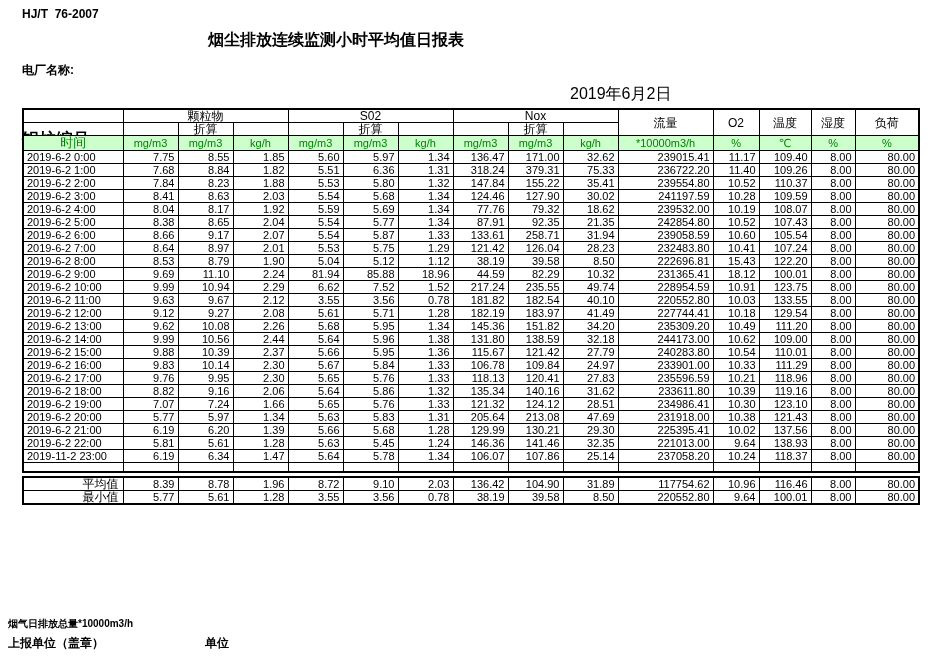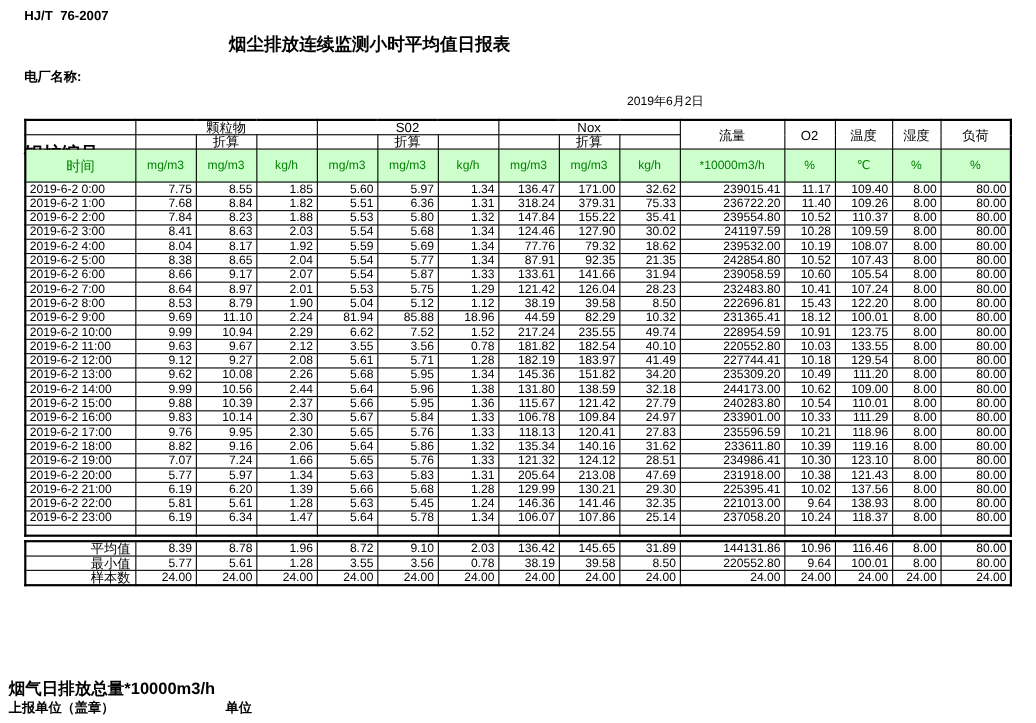--- a/index.html
+++ b/index.html
@@ -6,38 +6,38 @@
   html,body { margin:0; padding:0; }
   body {
     width: 942px; height: 657px; background: #ffffff; position: relative;
     font-family: "Liberation Sans", "DejaVu Sans", sans-serif; color:#000;
   }
   .abs { position:absolute; white-space:pre; }
   .std   { left:22px;  top:7px;  font-size:12px; font-weight:bold; }
   .title { left:208px; top:30px; font-size:16px; font-weight:bold; }
   .plant { left:22px;  top:62px; font-size:12px; font-weight:bold; }
   .boiler{ left:22px;  top:82px; font-size:17px; font-weight:bold;margin-top:46px; }
-  .date  { left:570px; top:84px; font-size:11px; }
-  .f1 { left:8px;   top:617px; font-size:15px; font-weight:bold; }
+  .date  { left:570px; top:84px; font-size:16px; }
+  .f1 { left:8px;   top:617px; font-size:10px; font-weight:bold; }
   .f2 { left:8px;   top:635px; font-size:12px; font-weight:bold; }
   .f3 { left:205px; top:635px; font-size:12px; font-weight:bold; }
 
   .tablewrap { position:absolute; left:22px; top:108px; }
   table { border-collapse:collapse; table-layout:fixed; width:896px; border:2px solid var(--border,#000); }
   td {
     border:1px solid var(--border,#000);
     padding:0 3px; font-size:11px; height:13px; line-height:12px;
     white-space:nowrap; overflow:visible;
   }
   thead td { height:13px; }
   .ghead { text-align:center; font-size:12px; }
   .unit-row td {
     background: var(--header-bg,#ccffcc);
     color: var(--header-text,#007f00);
-    text-align:center; height:30px; font-size:11px;
+    text-align:center; height:15px; font-size:11px;
   }
   .unit-row .time-head { font-size:13px; }
   .num-cell  { text-align:right; }
   .time-cell { text-align:left; padding-right:5px; }
   .spacer-row td { height:9px; }
   .sum-table { margin-top:3px; }
   .sum-label { position:relative; }
   .sum-label span {
     position:absolute; right:4px; top:50%; transform:translateY(-50%);
     white-space:nowrap; font-size:12px;
@@ -218,21 +218,21 @@
         </tr>
         <tr>
           <td class="time-cell">2019-6-2 6:00</td>
           <td class="num-cell">8.66</td>
           <td class="num-cell">9.17</td>
           <td class="num-cell">2.07</td>
           <td class="num-cell">5.54</td>
           <td class="num-cell">5.87</td>
           <td class="num-cell">1.33</td>
           <td class="num-cell">133.61</td>
-          <td class="num-cell">141.66</td>
+          <td class="num-cell">258.71</td>
           <td class="num-cell">31.94</td>
           <td class="num-cell">239058.59</td>
           <td class="num-cell">10.60</td>
           <td class="num-cell">105.54</td>
           <td class="num-cell">8.00</td>
           <td class="num-cell">80.00</td>
         </tr>
         <tr>
           <td class="time-cell">2019-6-2 7:00</td>
           <td class="num-cell">8.64</td>
@@ -499,21 +499,21 @@
           <td class="num-cell">146.36</td>
           <td class="num-cell">141.46</td>
           <td class="num-cell">32.35</td>
           <td class="num-cell">221013.00</td>
           <td class="num-cell">9.64</td>
           <td class="num-cell">138.93</td>
           <td class="num-cell">8.00</td>
           <td class="num-cell">80.00</td>
         </tr>
         <tr>
-          <td class="time-cell">2019-6-2 23:00</td>
+          <td class="time-cell">2019-11-2 23:00</td>
           <td class="num-cell">6.19</td>
           <td class="num-cell">6.34</td>
           <td class="num-cell">1.47</td>
           <td class="num-cell">5.64</td>
           <td class="num-cell">5.78</td>
           <td class="num-cell">1.34</td>
           <td class="num-cell">106.07</td>
           <td class="num-cell">107.86</td>
           <td class="num-cell">25.14</td>
           <td class="num-cell">237058.20</td>
@@ -565,23 +565,23 @@
           <td class="sum-label">
             <span>平均值</span>
           </td>
           <td class="num-cell">8.39</td>
           <td class="num-cell">8.78</td>
           <td class="num-cell">1.96</td>
           <td class="num-cell">8.72</td>
           <td class="num-cell">9.10</td>
           <td class="num-cell">2.03</td>
           <td class="num-cell">136.42</td>
-          <td class="num-cell">145.65</td>
+          <td class="num-cell">104.90</td>
           <td class="num-cell">31.89</td>
-          <td class="num-cell">144131.86</td>
+          <td class="num-cell">117754.62</td>
           <td class="num-cell">10.96</td>
           <td class="num-cell">116.46</td>
           <td class="num-cell">8.00</td>
           <td class="num-cell">80.00</td>
         </tr>
         <tr>
           <td class="sum-label">
             <span>最小值</span>
           </td>
           <td class="num-cell">5.77</td>
@@ -592,38 +592,19 @@
           <td class="num-cell">0.78</td>
           <td class="num-cell">38.19</td>
           <td class="num-cell">39.58</td>
           <td class="num-cell">8.50</td>
           <td class="num-cell">220552.80</td>
           <td class="num-cell">9.64</td>
           <td class="num-cell">100.01</td>
           <td class="num-cell">8.00</td>
           <td class="num-cell">80.00</td>
         </tr>
-        <tr>
-          <td class="sum-label">
-            <span>样本数</span>
-          </td>
-          <td class="num-cell">24.00</td>
-          <td class="num-cell">24.00</td>
-          <td class="num-cell">24.00</td>
-          <td class="num-cell">24.00</td>
-          <td class="num-cell">24.00</td>
-          <td class="num-cell">24.00</td>
-          <td class="num-cell">24.00</td>
-          <td class="num-cell">24.00</td>
-          <td class="num-cell">24.00</td>
-          <td class="num-cell">24.00</td>
-          <td class="num-cell">24.00</td>
-          <td class="num-cell">24.00</td>
-          <td class="num-cell">24.00</td>
-          <td class="num-cell">24.00</td>
-        </tr>
       </tbody>
   </table>
 </div>
 
 <div class="abs f1">烟气日排放总量*10000m3/h</div>
 <div class="abs f2">上报单位（盖章）</div>
 <div class="abs f3">单位</div>
 
 </body></html>

